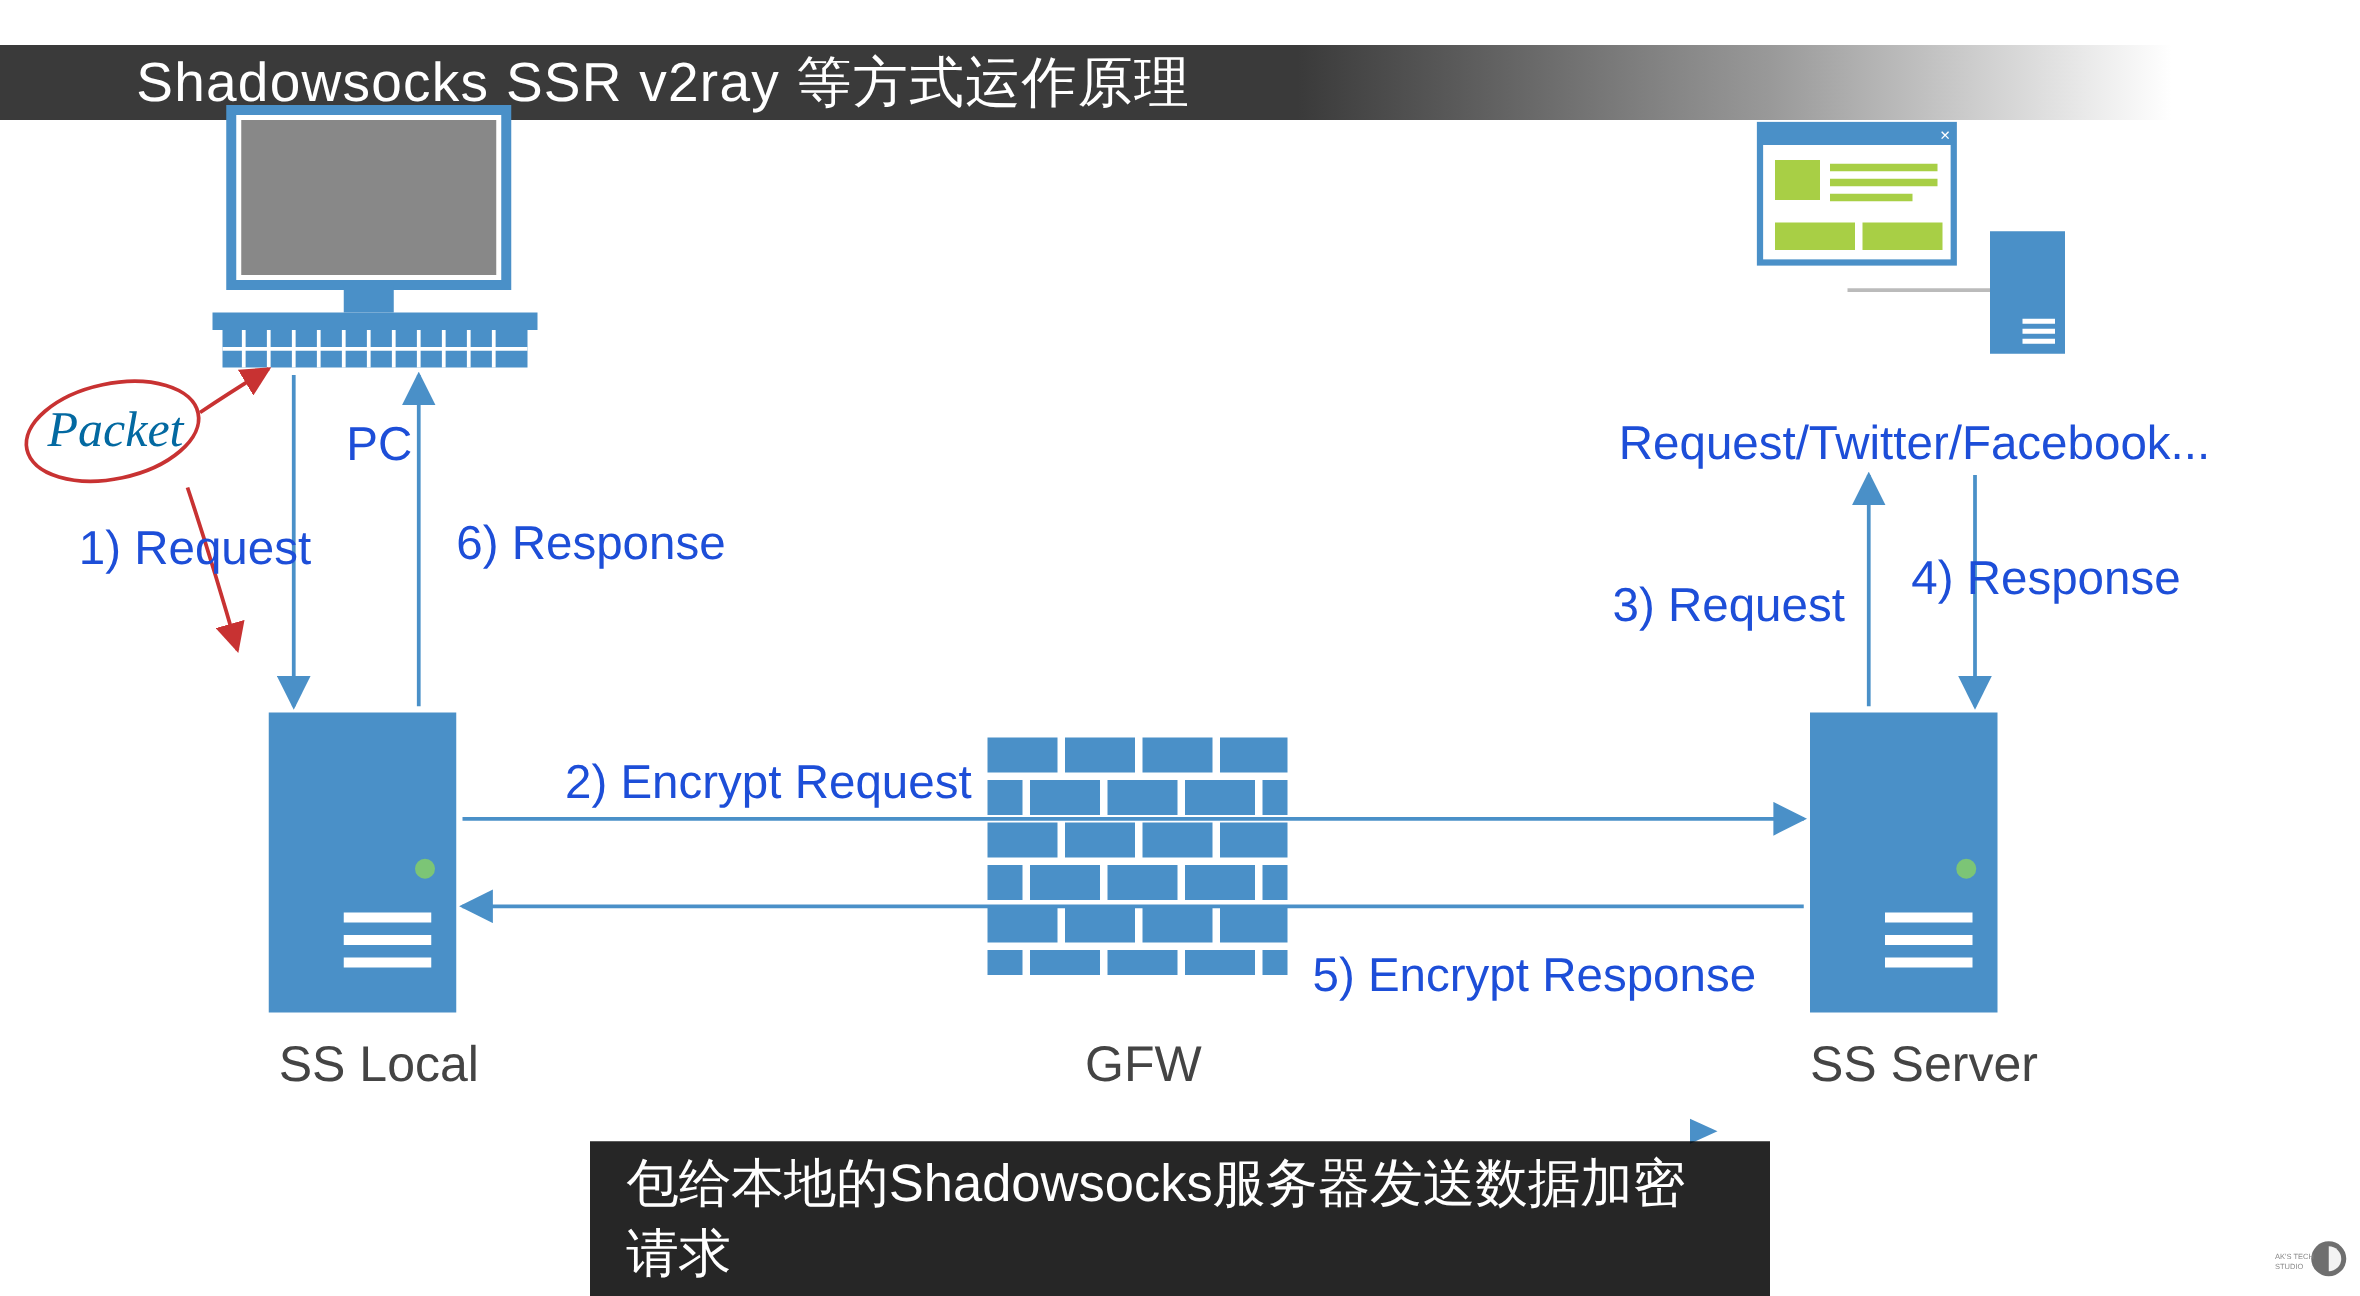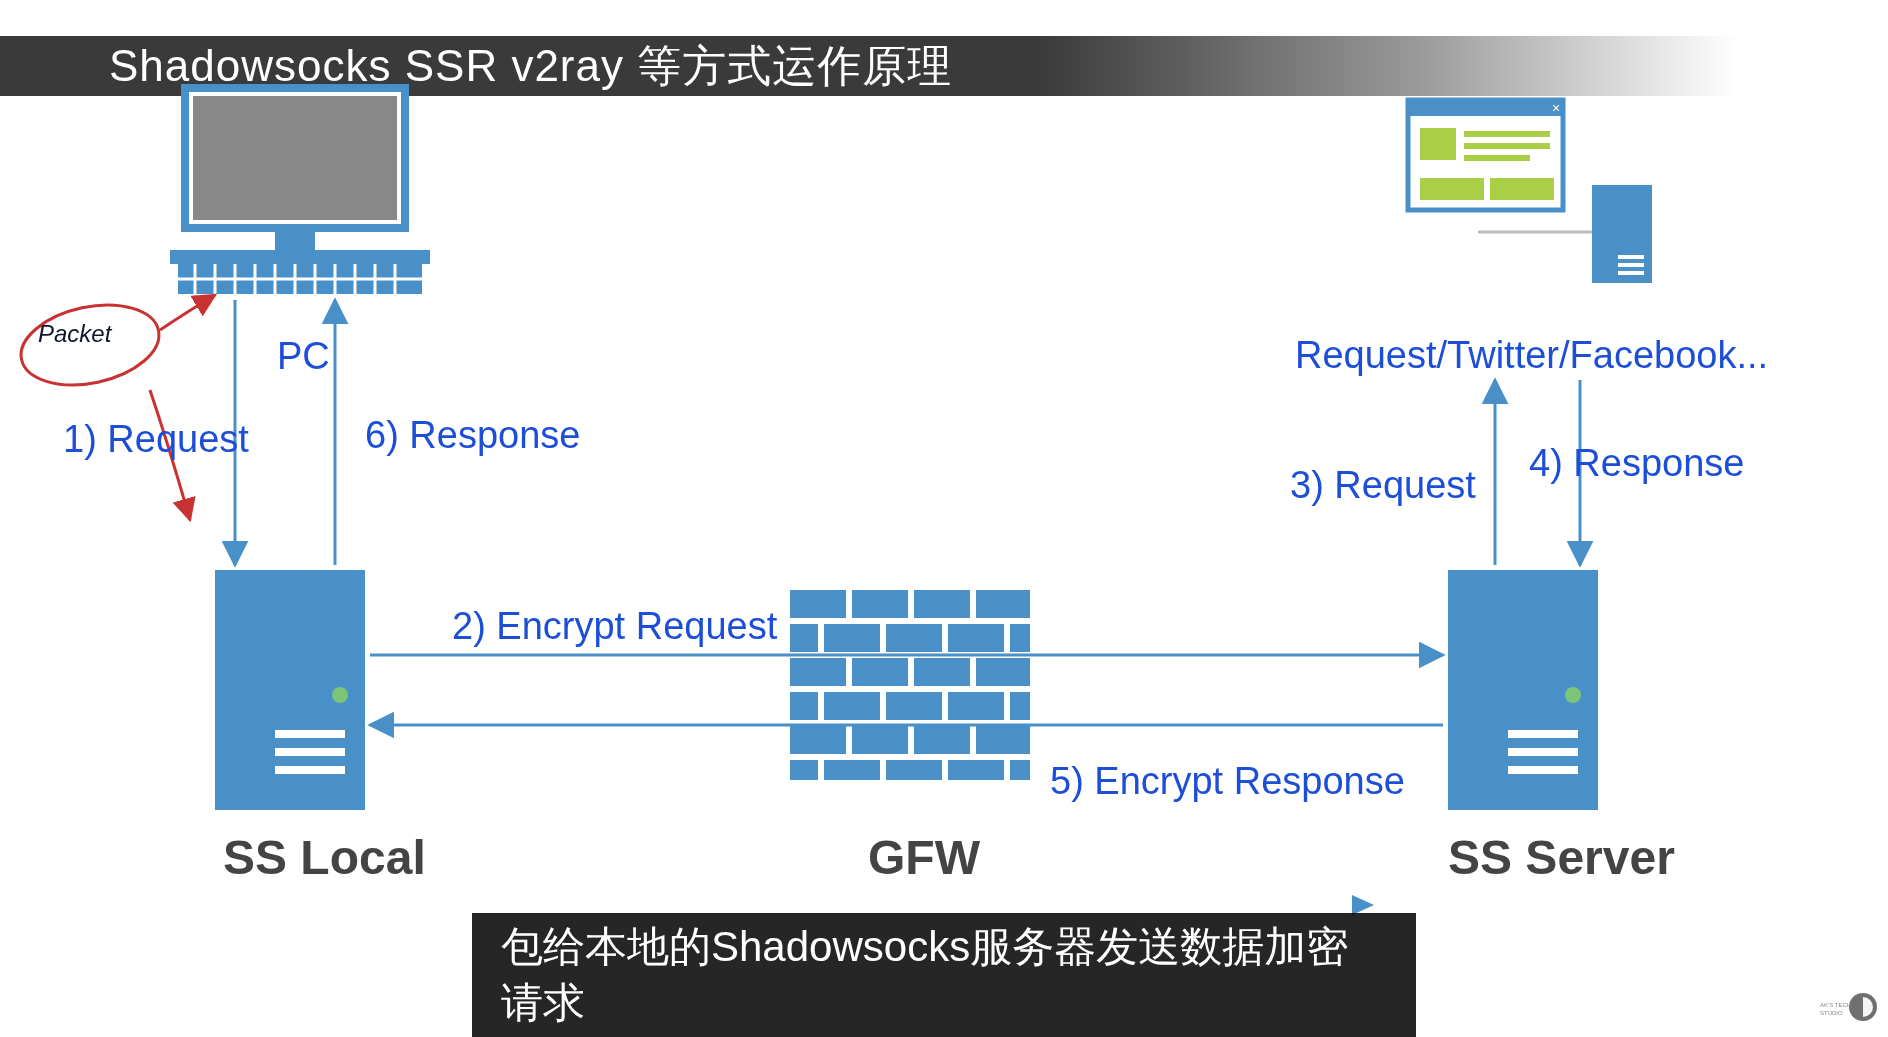--- a/index.html
+++ b/index.html
@@ -30,45 +30,45 @@
   }
   .label {
     position: absolute;
     color: #1d4ed8;
     font-size: 38px;
     font-weight: 300;
   }
   .node-label {
     position: absolute;
     color: #444;
-    font-size: 48px;
-    font-weight: 700;
+    font-size: 40px;
+    font-weight: 400;
   }
   .subtitle-bar {
     position: absolute;
     bottom: 0;
     left: 50%;
     transform: translateX(-50%);
     background: rgba(0,0,0,0.85);
     color: #fff;
     font-size: 42px;
     padding: 6px 29px;
   }
   svg.diagram {
     position: absolute;
     top: 0; left: 0;
     width: 1888px;
     height: 1037px;
     pointer-events: none;
   }
   .annotation {
     position: absolute;
-    color: #0f172a;
-    font-family: Liberation Sans, sans-serif;
-    font-size: 24px;
+    color: #0369a1;
+    font-family: Liberation Serif, serif;
+    font-size: 40px;
     font-style: italic;
   }
   .watermark {
     position: absolute;
     right: 10px;
     bottom: 10px;
     width: 60px;
     height: 40px;
     opacity: 0.7;
   }

